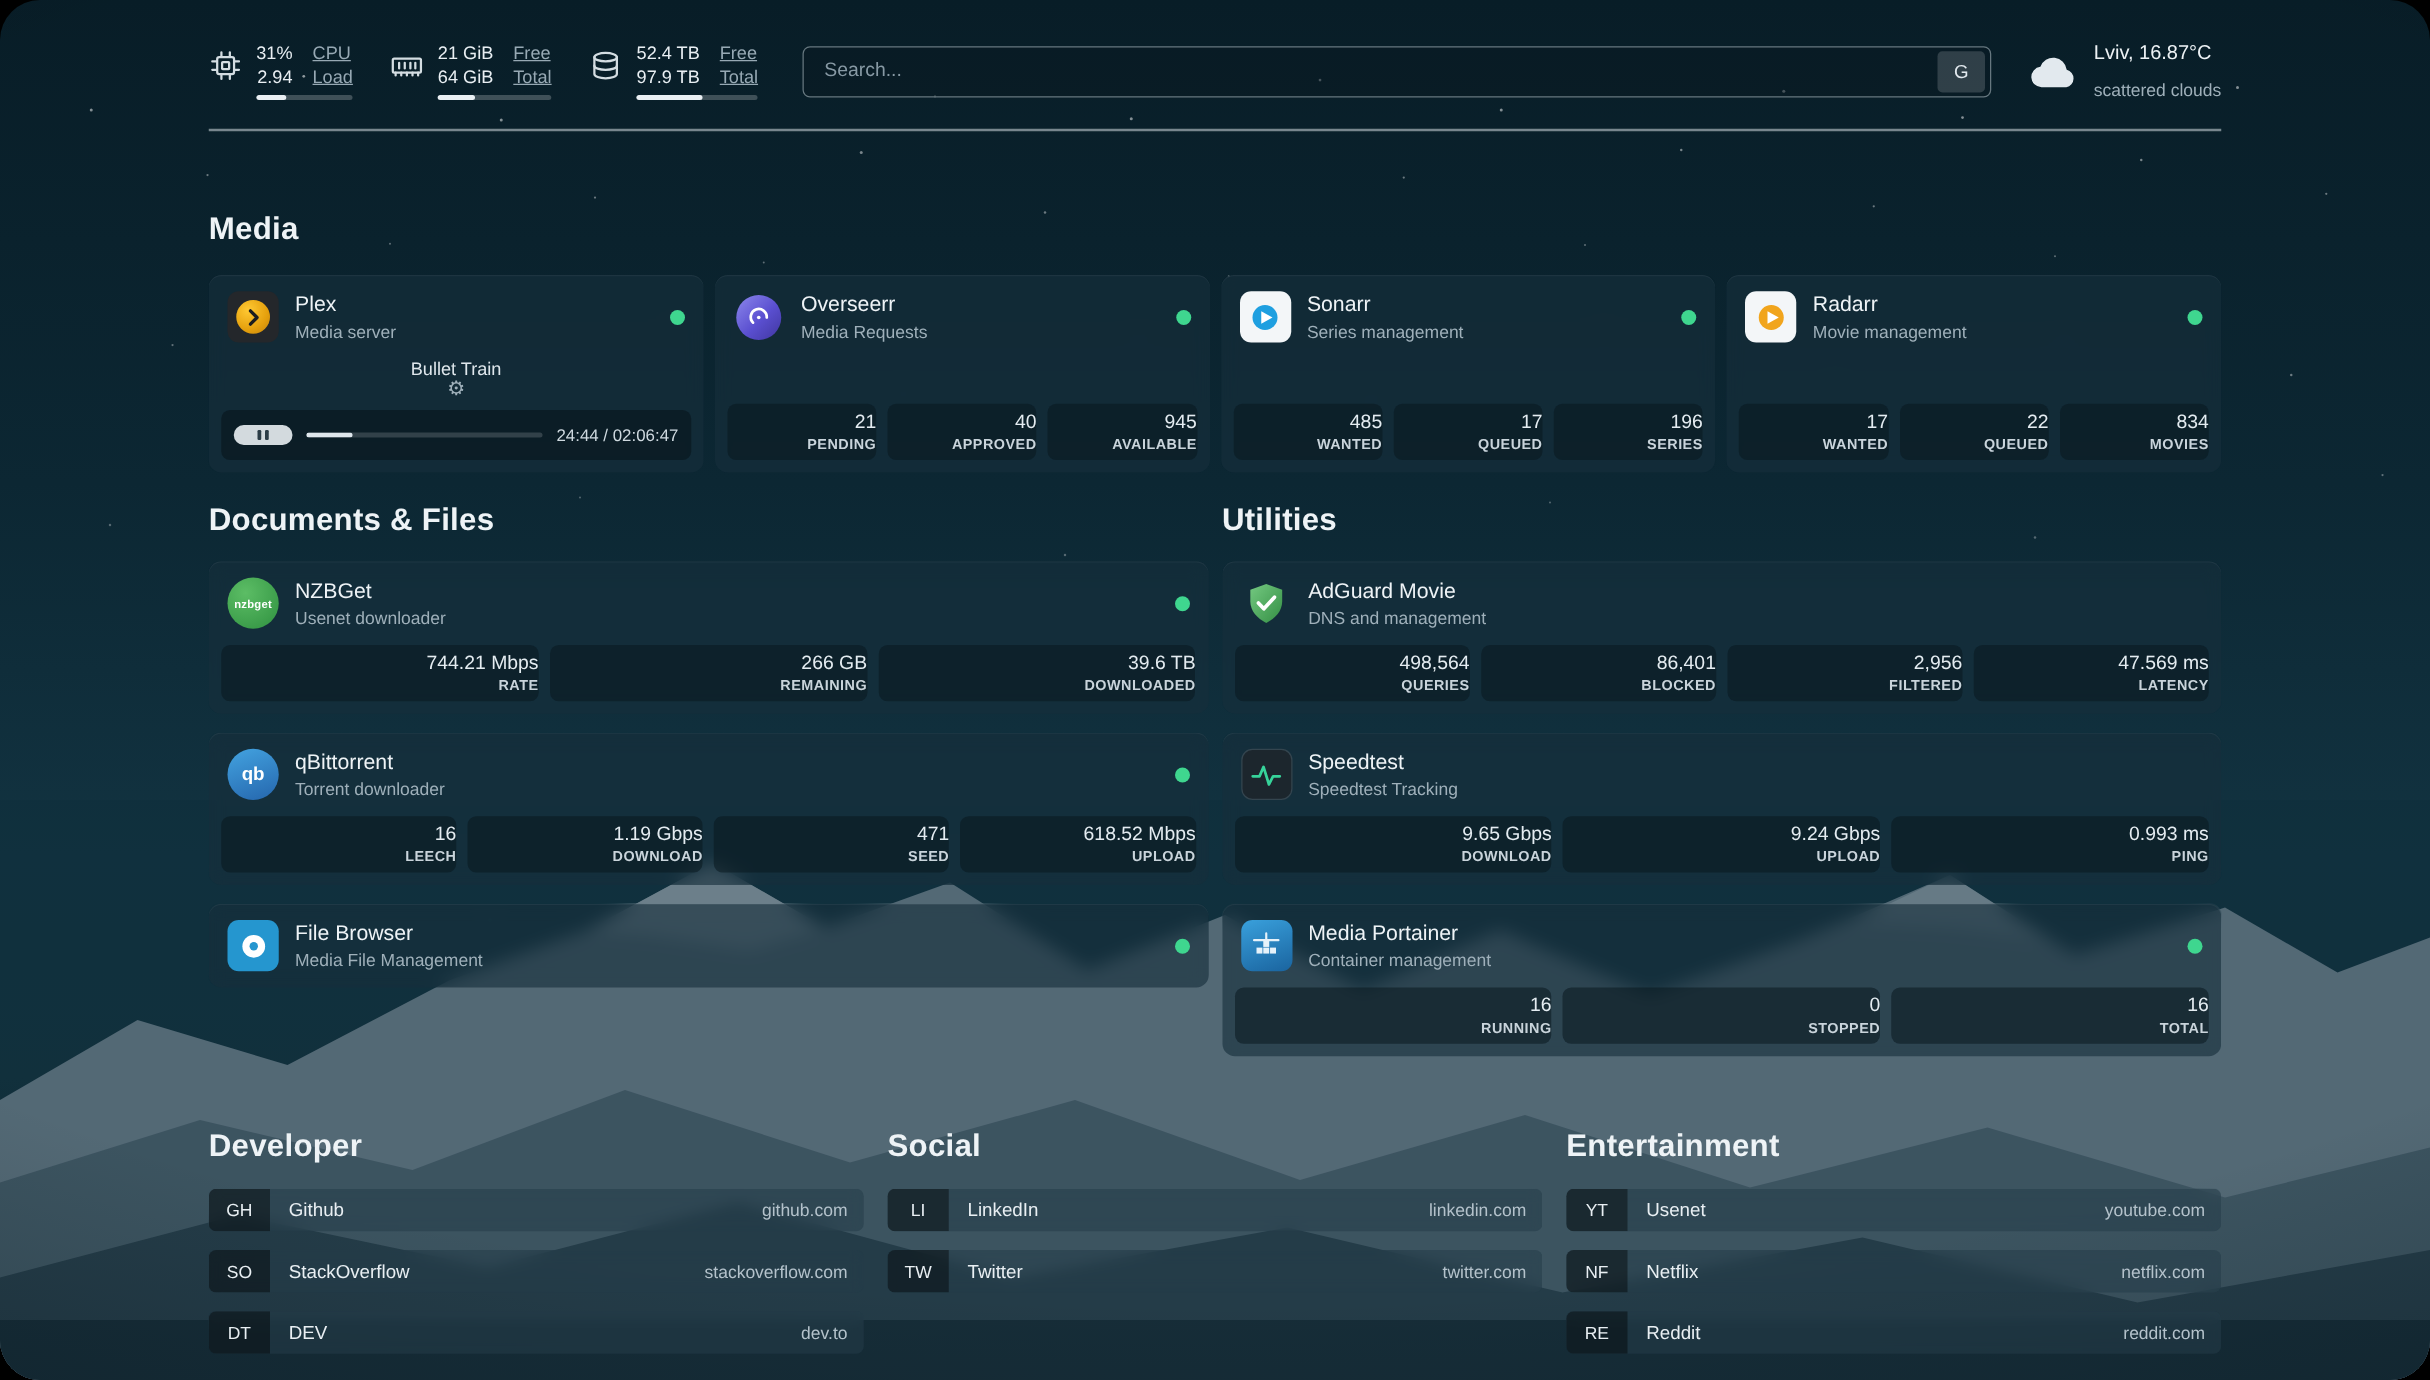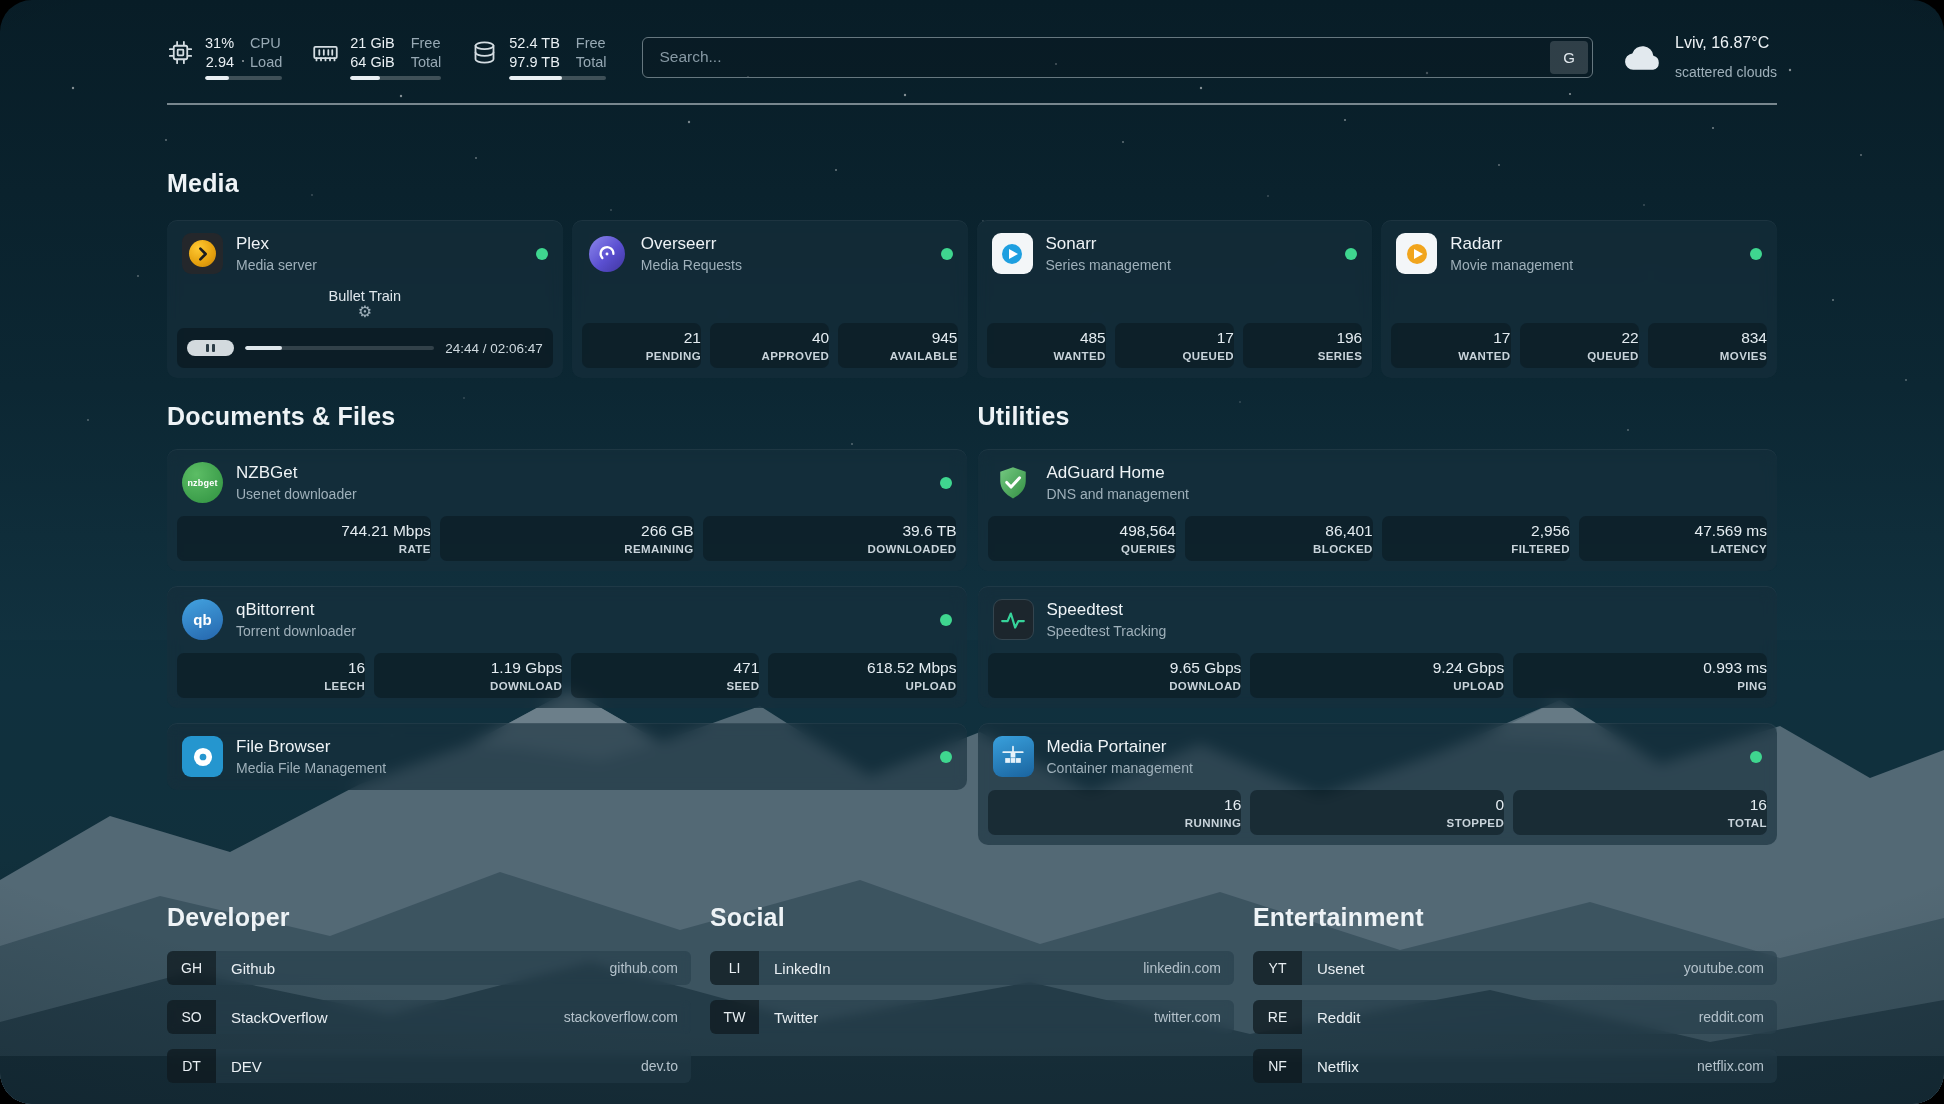--- a/index.html
+++ b/index.html
@@ -23,21 +23,21 @@
   .content { position:absolute; inset:0; padding:0 167px; z-index:2; }
 
   
   .topbar { display:flex; align-items:center; margin-top:34px; }
   .res-group { display:flex; align-items:flex-start; gap:11px; margin-right:30px; }
   .res-icon { width:27px; height:27px; color:#d4dde2; margin-top:5px; flex:none; }
   .res-icon svg { width:100%; height:100%; }
   .res-body { display:flex; flex-direction:column; gap:5px; }
   .res-grid { display:grid; grid-template-columns:auto auto; column-gap:16px; row-gap:1px; font-size:14.5px; line-height:18px; }
   .res-num { color:#e9eff3; text-align:right; white-space:nowrap; }
-  .res-label { color:#97a9b4; }
+  .res-label { color:#97a9b4;text-decoration:underline; }
   .res-bar { height:4px; background:rgba(255,255,255,0.22); border-radius:2px; overflow:hidden; }
   .res-bar span { display:block; height:100%; background:#e9eff3; border-radius:2px; }
 
   .searchbar {
     flex:1; display:flex; align-items:center; height:41px;
     background:rgba(10,26,34,0.55); border:1px solid #66777f; border-radius:6px;
     padding:4px 4px 4px 16px; margin:0 28px 0 6px;
   }
   .searchbar input {
     flex:1; background:transparent; border:none; outline:none;
@@ -529,21 +529,21 @@
                   <linearGradient id="agGrad" x1="0" y1="0" x2="1" y2="1">
                     <stop offset="0" stop-color="#74c981"></stop>
                       <stop offset="1" stop-color="#348f44"></stop>
                   </linearGradient>
                 </defs>
                 <path d="M12 1.5l8.5 3v6.2c0 5.2-3.6 9-8.5 11.6-4.9-2.6-8.5-6.4-8.5-11.6V4.5z" fill="url(#agGrad)"></path>
                 <path d="M7.8 11.6l2.9 3.1 5.7-6.2" stroke="#ffffff" stroke-width="2" fill="none" stroke-linecap="round" stroke-linejoin="round"></path>
               </svg>
             </div>
             <div class="svc-text">
-              <span class="svc-name">AdGuard Home</span>
+              <span class="svc-name">AdGuard Movie</span>
               <span class="svc-sub">DNS and management</span>
             </div>
           </div>
           <div class="stats cols-4">
             <div class="stat">
               <span class="stat-value">498,564</span>
               <span class="stat-label">QUERIES</span>
             </div>
             <div class="stat">
               <span class="stat-value">86,401</span>
@@ -659,26 +659,26 @@
       </div>
 
       <div class="bm-col">
         <h2 class="section-title">Entertainment</h2>
         <div class="bm-row">
           <span class="bm-abbr">YT</span>
           <span class="bm-name">Usenet</span>
           <span class="bm-domain">youtube.com</span>
         </div>
         <div class="bm-row">
+          <span class="bm-abbr">NF</span>
+          <span class="bm-name">Netflix</span>
+          <span class="bm-domain">netflix.com</span>
+        </div>
+        <div class="bm-row">
           <span class="bm-abbr">RE</span>
           <span class="bm-name">Reddit</span>
           <span class="bm-domain">reddit.com</span>
         </div>
-        <div class="bm-row">
-          <span class="bm-abbr">NF</span>
-          <span class="bm-name">Netflix</span>
-          <span class="bm-domain">netflix.com</span>
-        </div>
       </div>
     </div>
 
   </div>
 </div>
 
 </body></html>

